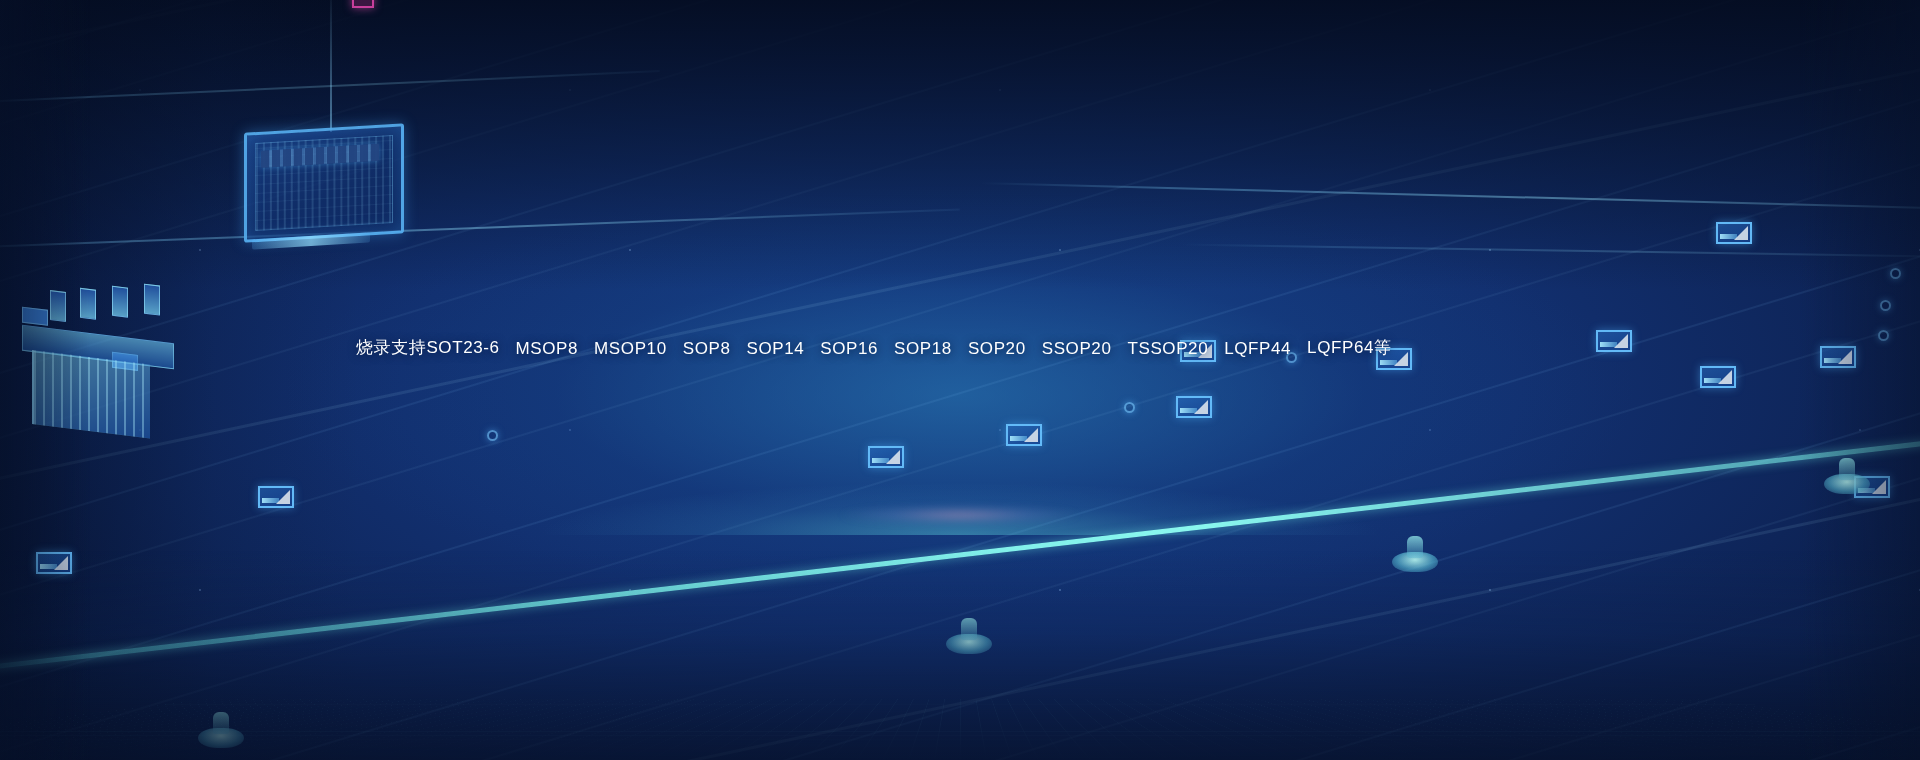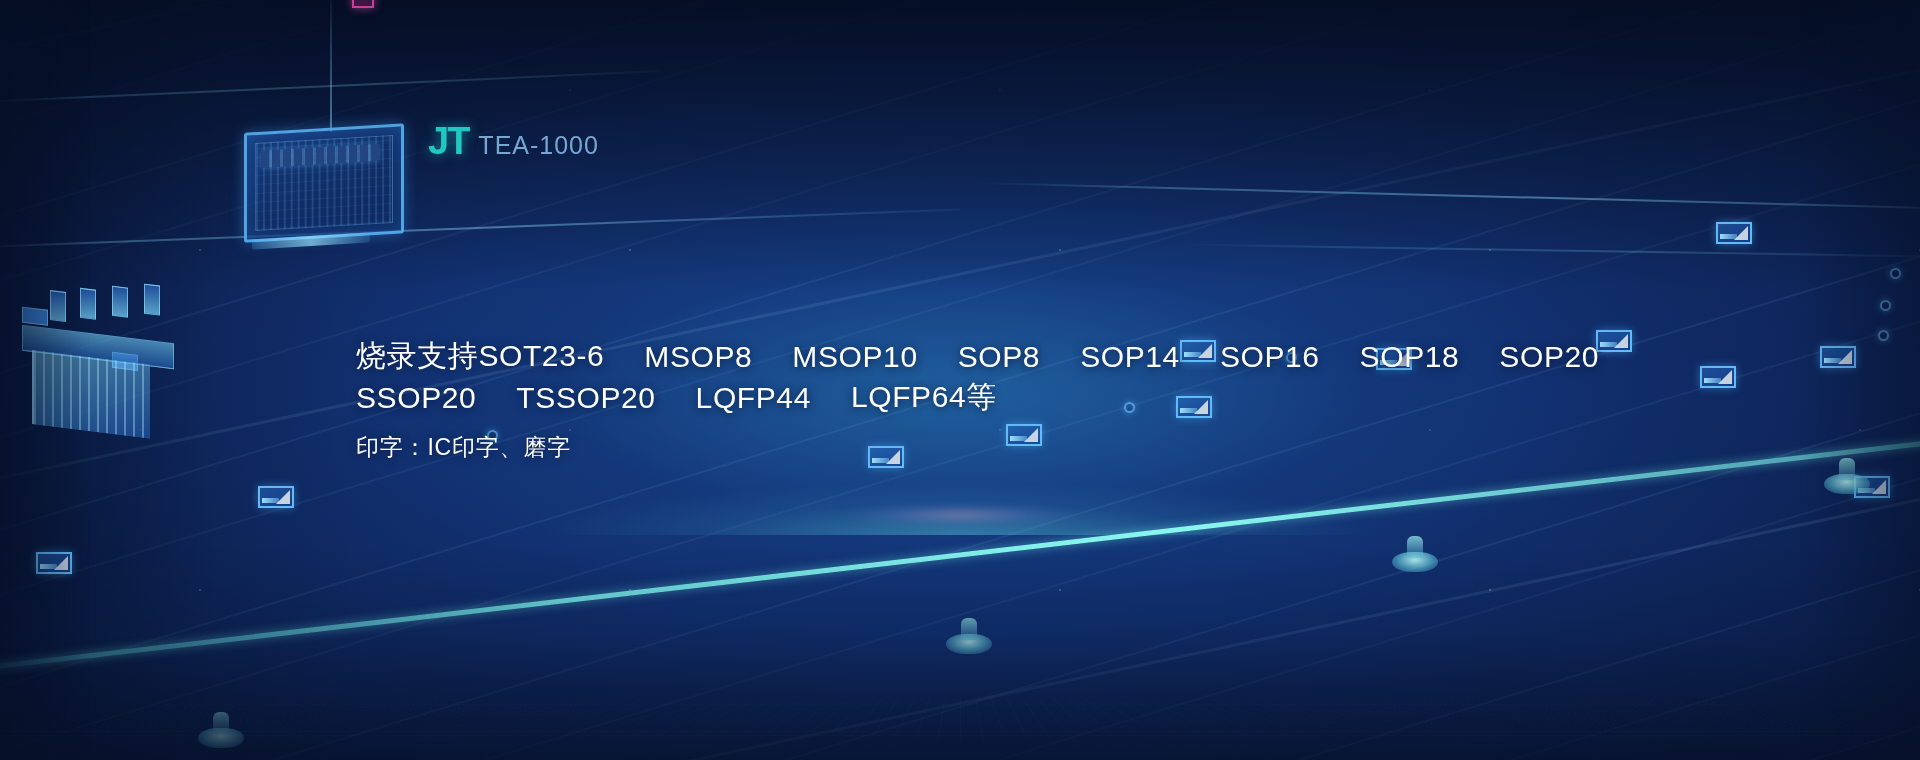--- a/index.html
+++ b/index.html
@@ -263,23 +263,23 @@
     font-weight:bold;
     color:#ffffff;
     letter-spacing:3px;
     line-height:1.16;
     text-shadow:0 2px 16px rgba(8,28,70,.75), 0 0 34px rgba(90,175,255,.3);
     white-space:nowrap;
   }
 
   .sublist {
     margin-top:36px;
-    display:flex; flex-wrap:wrap; align-items:center;
-    gap:0 40px;
-    font-size:30px; color:#ffffff;
+    display:flex; flex-wrap:wrap; align-items:flex-end;
+    gap:0 16px;
+    font-size:17px; color:#ffffff;
     letter-spacing:.6px;
     text-shadow:0 1px 9px rgba(6,22,58,.9);
     white-space:nowrap;
   }
   .subline {
     margin-top:14px;
     font-size:23px; color:#ffffff;
     letter-spacing:.8px;
     text-shadow:0 1px 9px rgba(6,22,58,.9);
     white-space:nowrap;
@@ -312,24 +312,20 @@
   <div class="beam b4"></div>
 
   <div class="monitor-arm"></div>
   <div class="pink-tag"></div>
   <div class="monitor">
     <div class="monitor-inner"></div>
     <div class="monitor-chips"></div>
   </div>
   <div class="monitor-stand"></div>
 
-  <div class="brand">
-    <span class="brand-logo">JT</span>
-    <span class="brand-model">TEA-1000</span>
-  </div>
 
   <div class="rig">
     <div class="rig-head" style="left:42px; top:24px;"></div>
     <div class="rig-head" style="left:72px; top:18px;"></div>
     <div class="rig-head" style="left:104px; top:12px;"></div>
     <div class="rig-head" style="left:136px; top:6px;"></div>
     <div class="rig-cap" style="left:14px; top:44px;"></div>
     <div class="rig-cap" style="left:104px; top:78px;"></div>
     <div class="rig-base"></div>
     <div class="rig-body">
@@ -377,16 +373,15 @@
       <span>SOP14</span>
       <span>SOP16</span>
       <span>SOP18</span>
       <span>SOP20</span>
       <span>SSOP20</span>
       <span>TSSOP20</span>
       <span>LQFP44</span>
       <span>LQFP64等</span>
     </div>
 
-    <div class="subline">印字：IC印字、磨字</div>
   </div>
 
 </div>
 
 </body></html>

